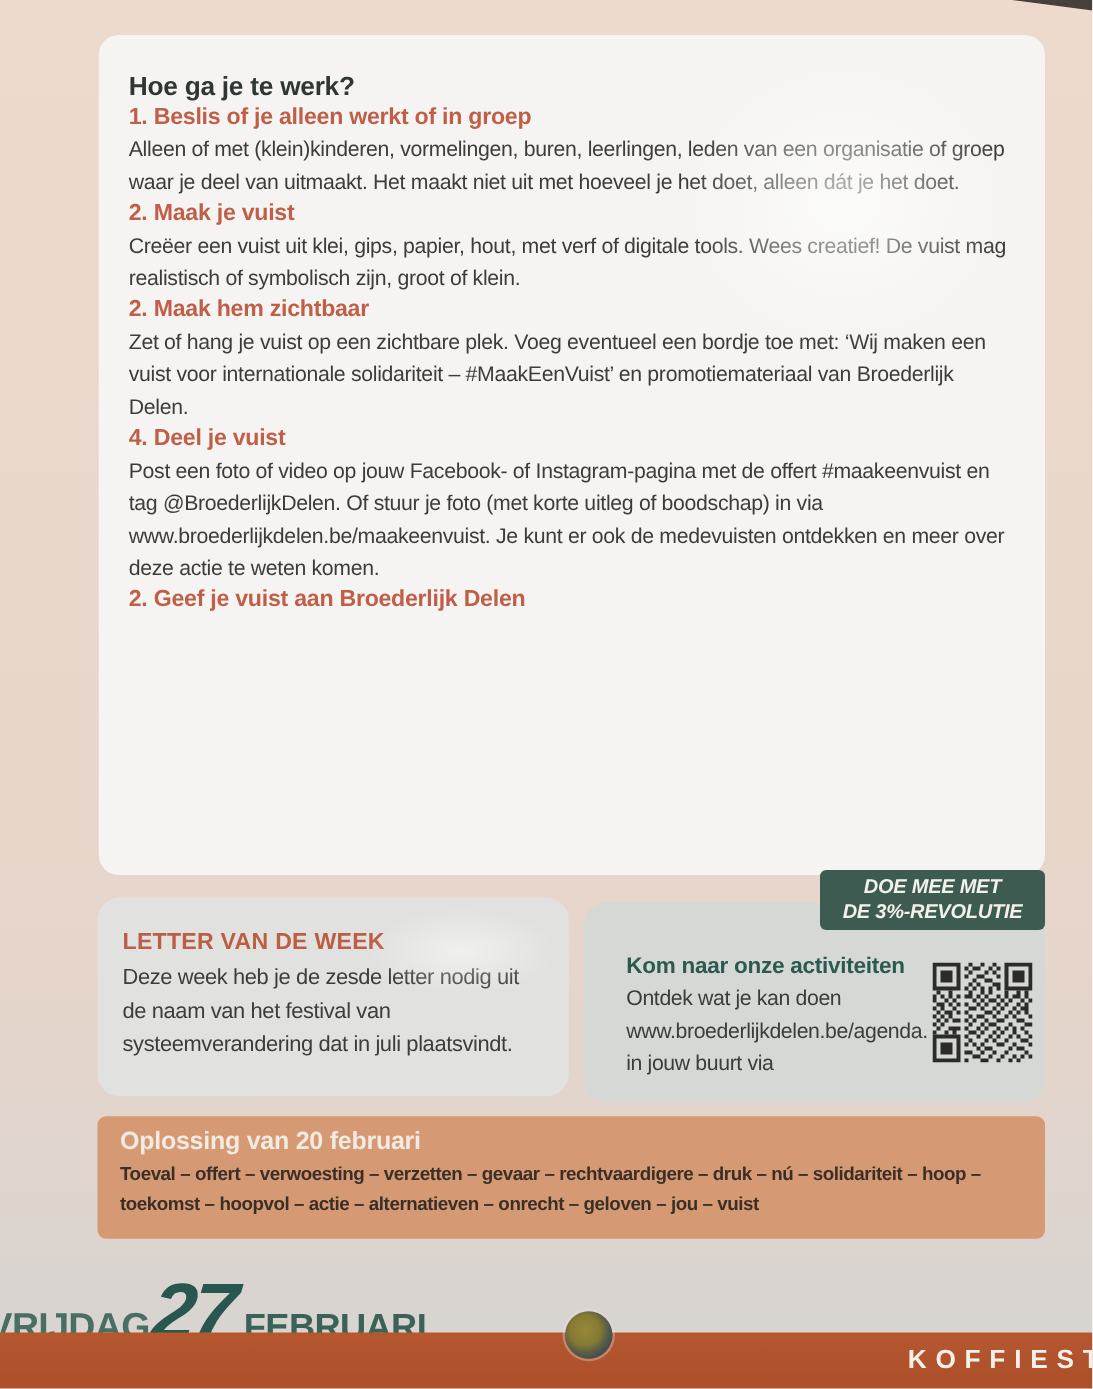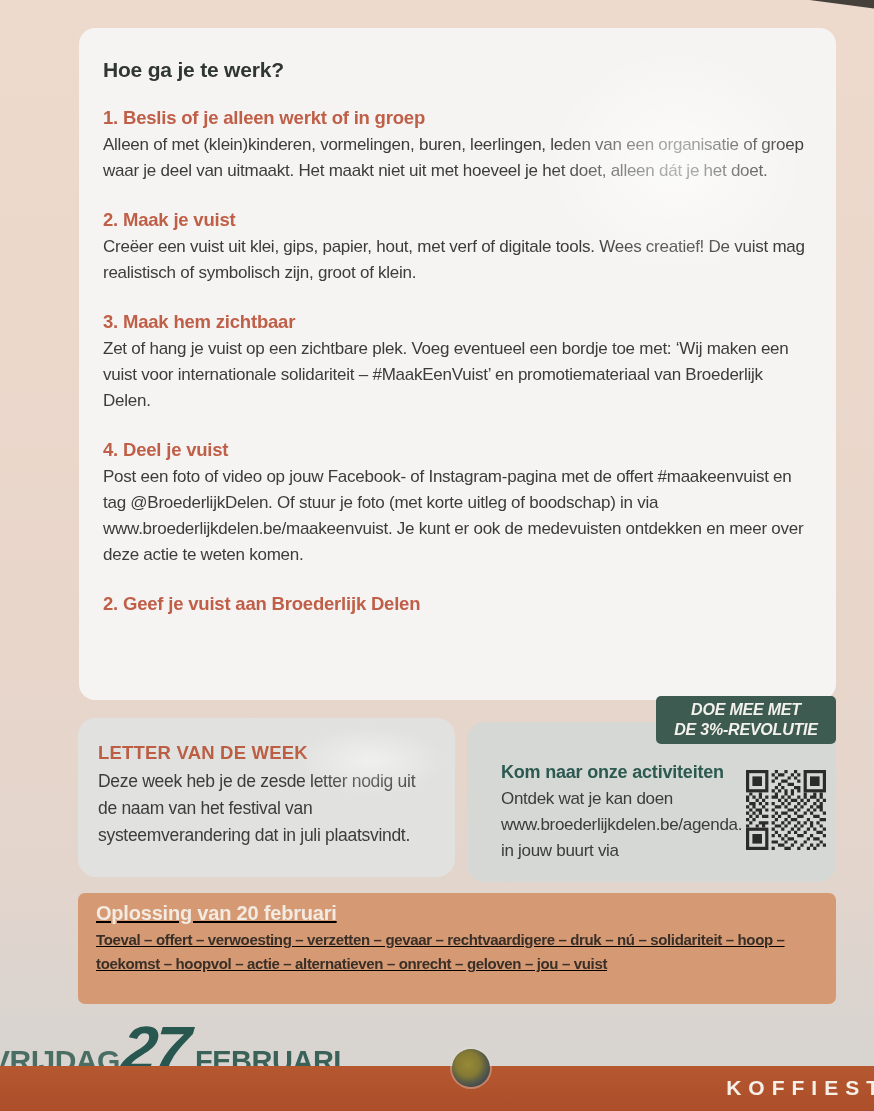--- a/index.html
+++ b/index.html
@@ -8,21 +8,21 @@
         background:linear-gradient(180deg,#eddacd 0%,#e9d6ca 55%,#e3d5cc 78%,#d9d4d0 93%,#d7d4d1 100%);}
   .corner-sliver{position:absolute;top:0;right:0;width:70px;height:12px;
         background:#45403a;clip-path:polygon(100% 0,100% 70%,8% 0);}
 
   
   .main-card{position:absolute;left:79px;top:28px;width:757px;height:672px;
         background:#f5f4f2;border-radius:16px;padding:24px 24px 0 24px;box-sizing:border-box;}
   .main-card::after{content:"";position:absolute;right:30px;top:20px;width:260px;height:230px;
         background:radial-gradient(closest-side,rgba(255,255,255,.65),rgba(255,255,255,0));pointer-events:none;}
   .main-card h1{margin:6px 0 0 0;font-size:21px;font-weight:bold;color:#2f3633;letter-spacing:-.2px;}
-  .step{margin-top:25px;}
+  .step{}
   .step h2{margin:0 0 3px 0;font-size:18.5px;font-weight:bold;color:#c05f48;letter-spacing:-.2px;}
   .step p{margin:0;font-size:17px;line-height:26px;color:#3c3c3a;letter-spacing:-.25px;}
 
   
   .letter-card{position:absolute;left:78px;top:718px;width:377px;height:159px;
         background:#e1e2df;border-radius:18px;padding:24px 20px 0 20px;box-sizing:border-box;}
   .letter-card::after{content:"";position:absolute;right:10px;top:8px;width:150px;height:70px;
         background:radial-gradient(closest-side,rgba(255,255,255,.5),rgba(255,255,255,0));pointer-events:none;}
   .letter-card h3{margin:0 0 4px 0;font-size:18.5px;font-weight:bold;color:#bb5e44;letter-spacing:.2px;}
   .letter-card p{margin:0;font-size:17.5px;line-height:27px;color:#3c3c3a;letter-spacing:-.3px;}
@@ -33,22 +33,22 @@
   .activities-card .line{font-size:17px;line-height:26px;color:#3c3c3a;letter-spacing:-.3px;}
   .qr{position:absolute;right:10px;top:48px;width:80px;height:80px;}
   .qr svg{width:100%;height:100%;}
 
   .badge{position:absolute;left:656px;top:696px;width:180px;height:48px;
         background:#3e5b51;border-radius:5px;display:flex;flex-direction:column;
         justify-content:center;align-items:center;}
   .badge span{color:#f3f1ec;font-weight:bold;font-style:italic;font-size:16px;line-height:20px;letter-spacing:-.2px;}
 
   
-  .solution-card{position:absolute;left:78px;top:893px;width:758px;height:111px;
-        background:#d59a74;border-radius:7px;padding:9px 18px 0 18px;box-sizing:border-box;text-decoration:underline;}
+  .solution-card{position:absolute;left:78px;top:893px;width:758px;height:98px;
+        background:#d59a74;border-radius:7px;padding:9px 18px 0 18px;box-sizing:border-box;}
   .solution-card h3{margin:0 0 3px 0;font-size:20px;font-weight:bold;color:#f3eae1;letter-spacing:-.2px;}
   .solution-card p{margin:0;font-size:15px;font-weight:bold;line-height:24px;color:#3a2f27;letter-spacing:-.35px;}
 
   
   .date-footer{position:absolute;left:-10px;top:1012px;display:flex;align-items:baseline;}
   .date-footer .weekday{font-size:30px;font-weight:bold;color:#4b6e64;letter-spacing:-.5px;}
   .date-footer .day{font-size:64px;font-weight:bold;font-style:italic;color:#27574e;
         letter-spacing:-3px;margin:0 8px 0 2px;transform:skewX(-6deg);}
   .date-footer .month{font-size:29px;font-weight:bold;color:#3a6258;letter-spacing:-.5px;}
 
@@ -71,21 +71,21 @@
     <h1>Hoe ga je te werk?</h1>
     <div class="step">
       <h2>1. Beslis of je alleen werkt of in groep</h2>
       <p>Alleen of met (klein)kinderen, vormelingen, buren, leerlingen, leden van een organisatie of groep waar je deel van uitmaakt. Het maakt niet uit met hoeveel je het doet, alleen dát je het doet.</p>
     </div>
     <div class="step">
       <h2>2. Maak je vuist</h2>
       <p>Creëer een vuist uit klei, gips, papier, hout, met verf of digitale tools. Wees creatief! De vuist mag realistisch of symbolisch zijn, groot of klein.</p>
     </div>
     <div class="step">
-      <h2>3. Maak hem zichtbaar</h2>
+      <h2>2. Maak hem zichtbaar</h2>
       <p>Zet of hang je vuist op een zichtbare plek. Voeg eventueel een bordje toe met: ‘Wij maken een vuist voor internationale solidariteit – #MaakEenVuist’ en promotiemateriaal van Broederlijk Delen.</p>
     </div>
     <div class="step">
       <h2>4. Deel je vuist</h2>
       <p>Post een foto of video op jouw Facebook- of Instagram-pagina met de offert #maakeenvuist en tag @BroederlijkDelen. Of stuur je foto (met korte uitleg of boodschap) in via www.broederlijkdelen.be/maakeenvuist. Je kunt er ook de medevuisten ontdekken en meer over deze actie te weten komen.</p>
     </div>
     <div class="step">
       <h2>2. Geef je vuist aan Broederlijk Delen</h2>
     </div>
   </section>

